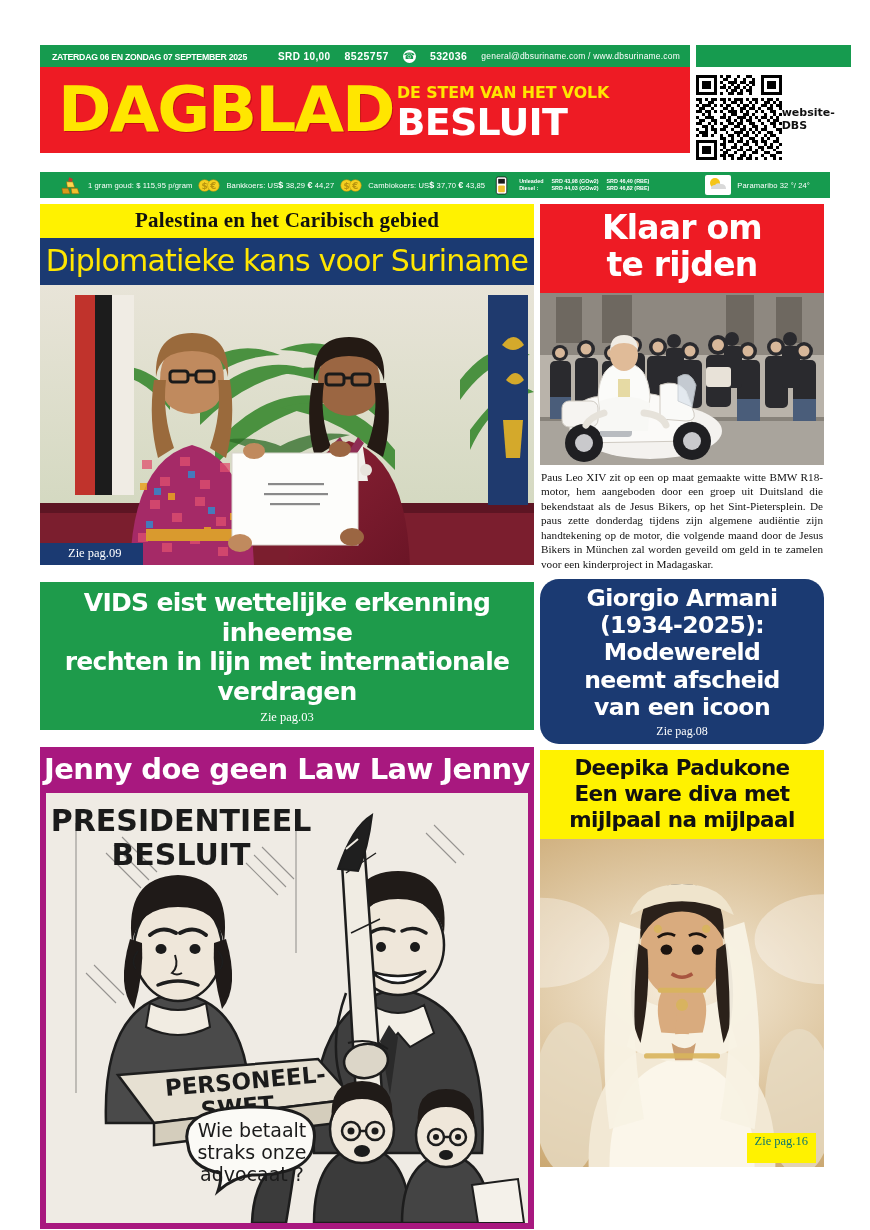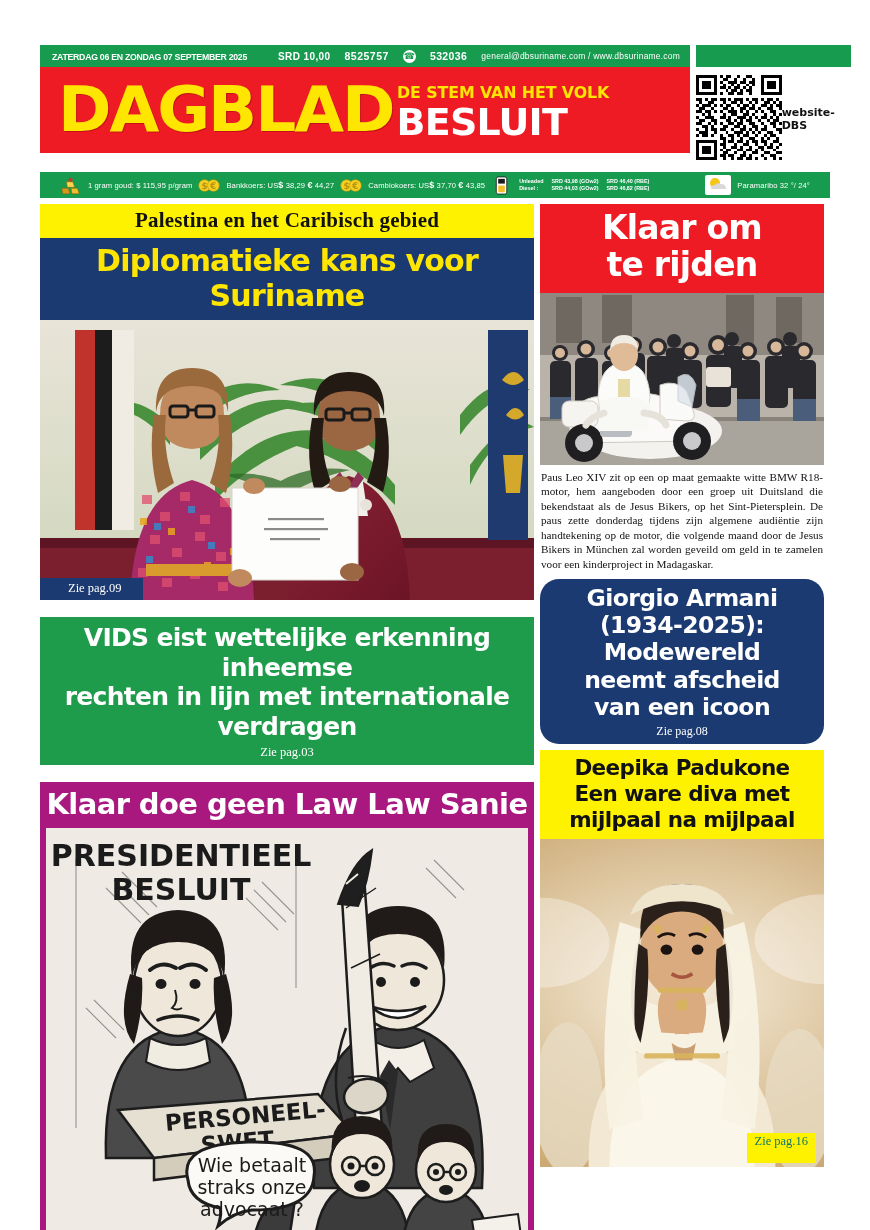--- a/index.html
+++ b/index.html
@@ -154,21 +154,21 @@
     font-size: 21px;
     color: #111;
     padding: 4px 0 5px;
     letter-spacing: 0.2px;
   }
   .lead-head {
     background: #1b3a72;
     color: #ffe600;
     text-align: center;
     font-size: 30px;
-    font-weight: bold;
+    font-weight: normal;
     font-family: "DejaVu Sans", sans-serif;
     letter-spacing: -0.8px;
     padding: 5px 0 7px;
     transform-origin: center;
   }
   .lead-photo {
     position: relative;
     height: 280px;
     background: #1b3a72;
     overflow: hidden;
@@ -749,21 +749,21 @@
         </div>
       </div>
 
       <div class="vids">
         <div class="vids-line">VIDS eist wettelijke erkenning inheemse</div>
         <div class="vids-line">rechten in lijn met internationale verdragen</div>
         <div class="vids-zie">Zie pag.03</div>
       </div>
 
       <div style="flex:1; display:flex; flex-direction:column;">
-        <div class="jenny-head">Klaar doe geen Law Law Sanie</div>
+        <div class="jenny-head">Jenny doe geen Law Law Jenny</div>
         <div class="cartoon-wrap">
           <div class="cartoon">
             <svg viewBox="0 0 482 430" preserveAspectRatio="xMidYMid slice">
               <rect width="482" height="430" fill="#efebe4"></rect>
               <g stroke="#2b2b2b" fill="none" stroke-width="1.1" opacity="0.45">
                 <path d="M30 30 L30 300"></path>
                   <path d="M250 20 L250 160"></path>
                 <path d="M60 60 L95 95 M68 52 L103 87 M76 44 L111 79"></path>
                 <path d="M200 70 L232 102 M208 62 L240 94 M216 54 L248 86"></path>
                 <path d="M40 180 L70 210 M48 172 L78 202"></path>

